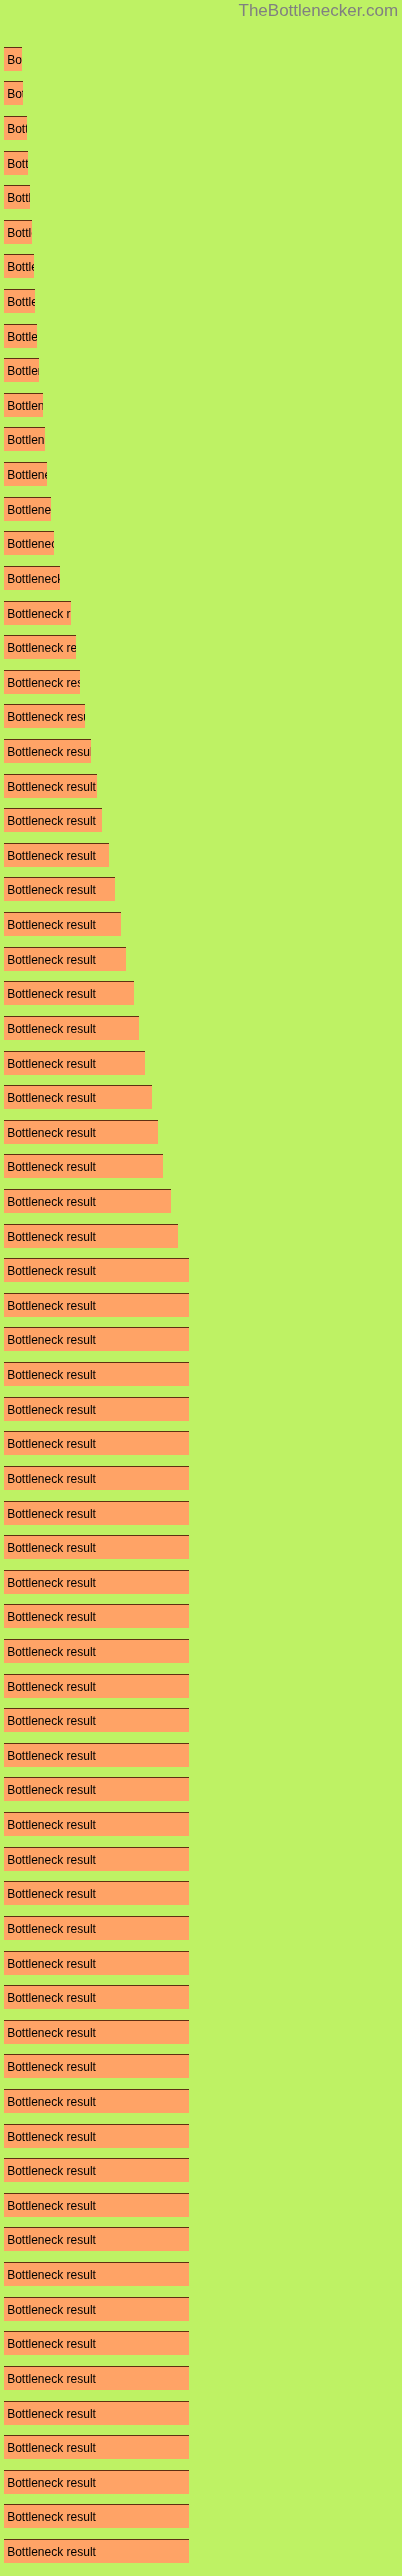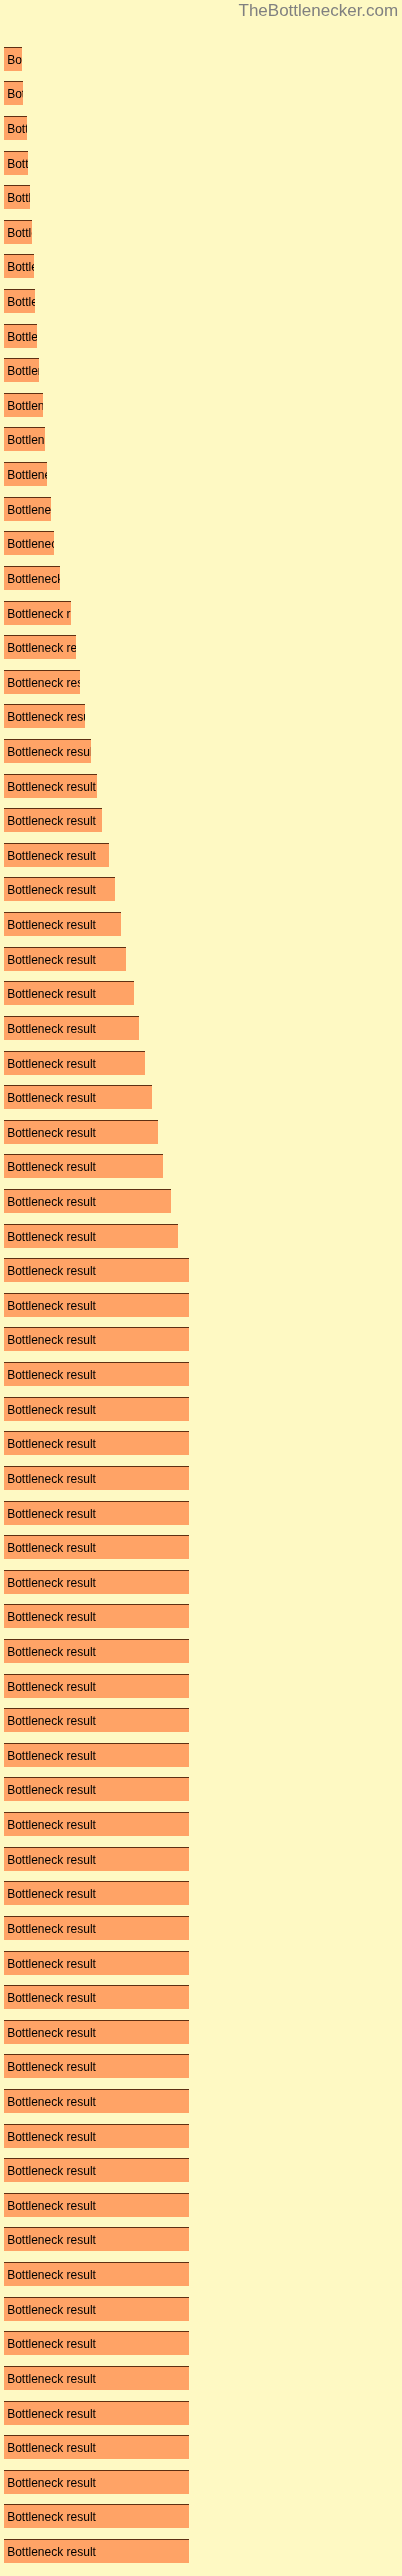--- a/index.html
+++ b/index.html
@@ -13,21 +13,21 @@
     height: 2576px;
     overflow: hidden;
     font-family: "Liberation Sans", sans-serif;
     -webkit-font-smoothing: antialiased;
   }
 
   #chart-root {
     position: relative;
     width: 403px;
     height: 2576px;
-    background: #fef9c3;
+    background: #bef264;
   }
 
   
   #watermark {
     position: absolute;
     top: 0px;
     right: 4.8px;
     font-size: 17px;
     line-height: 21px;
     color: #808080;

